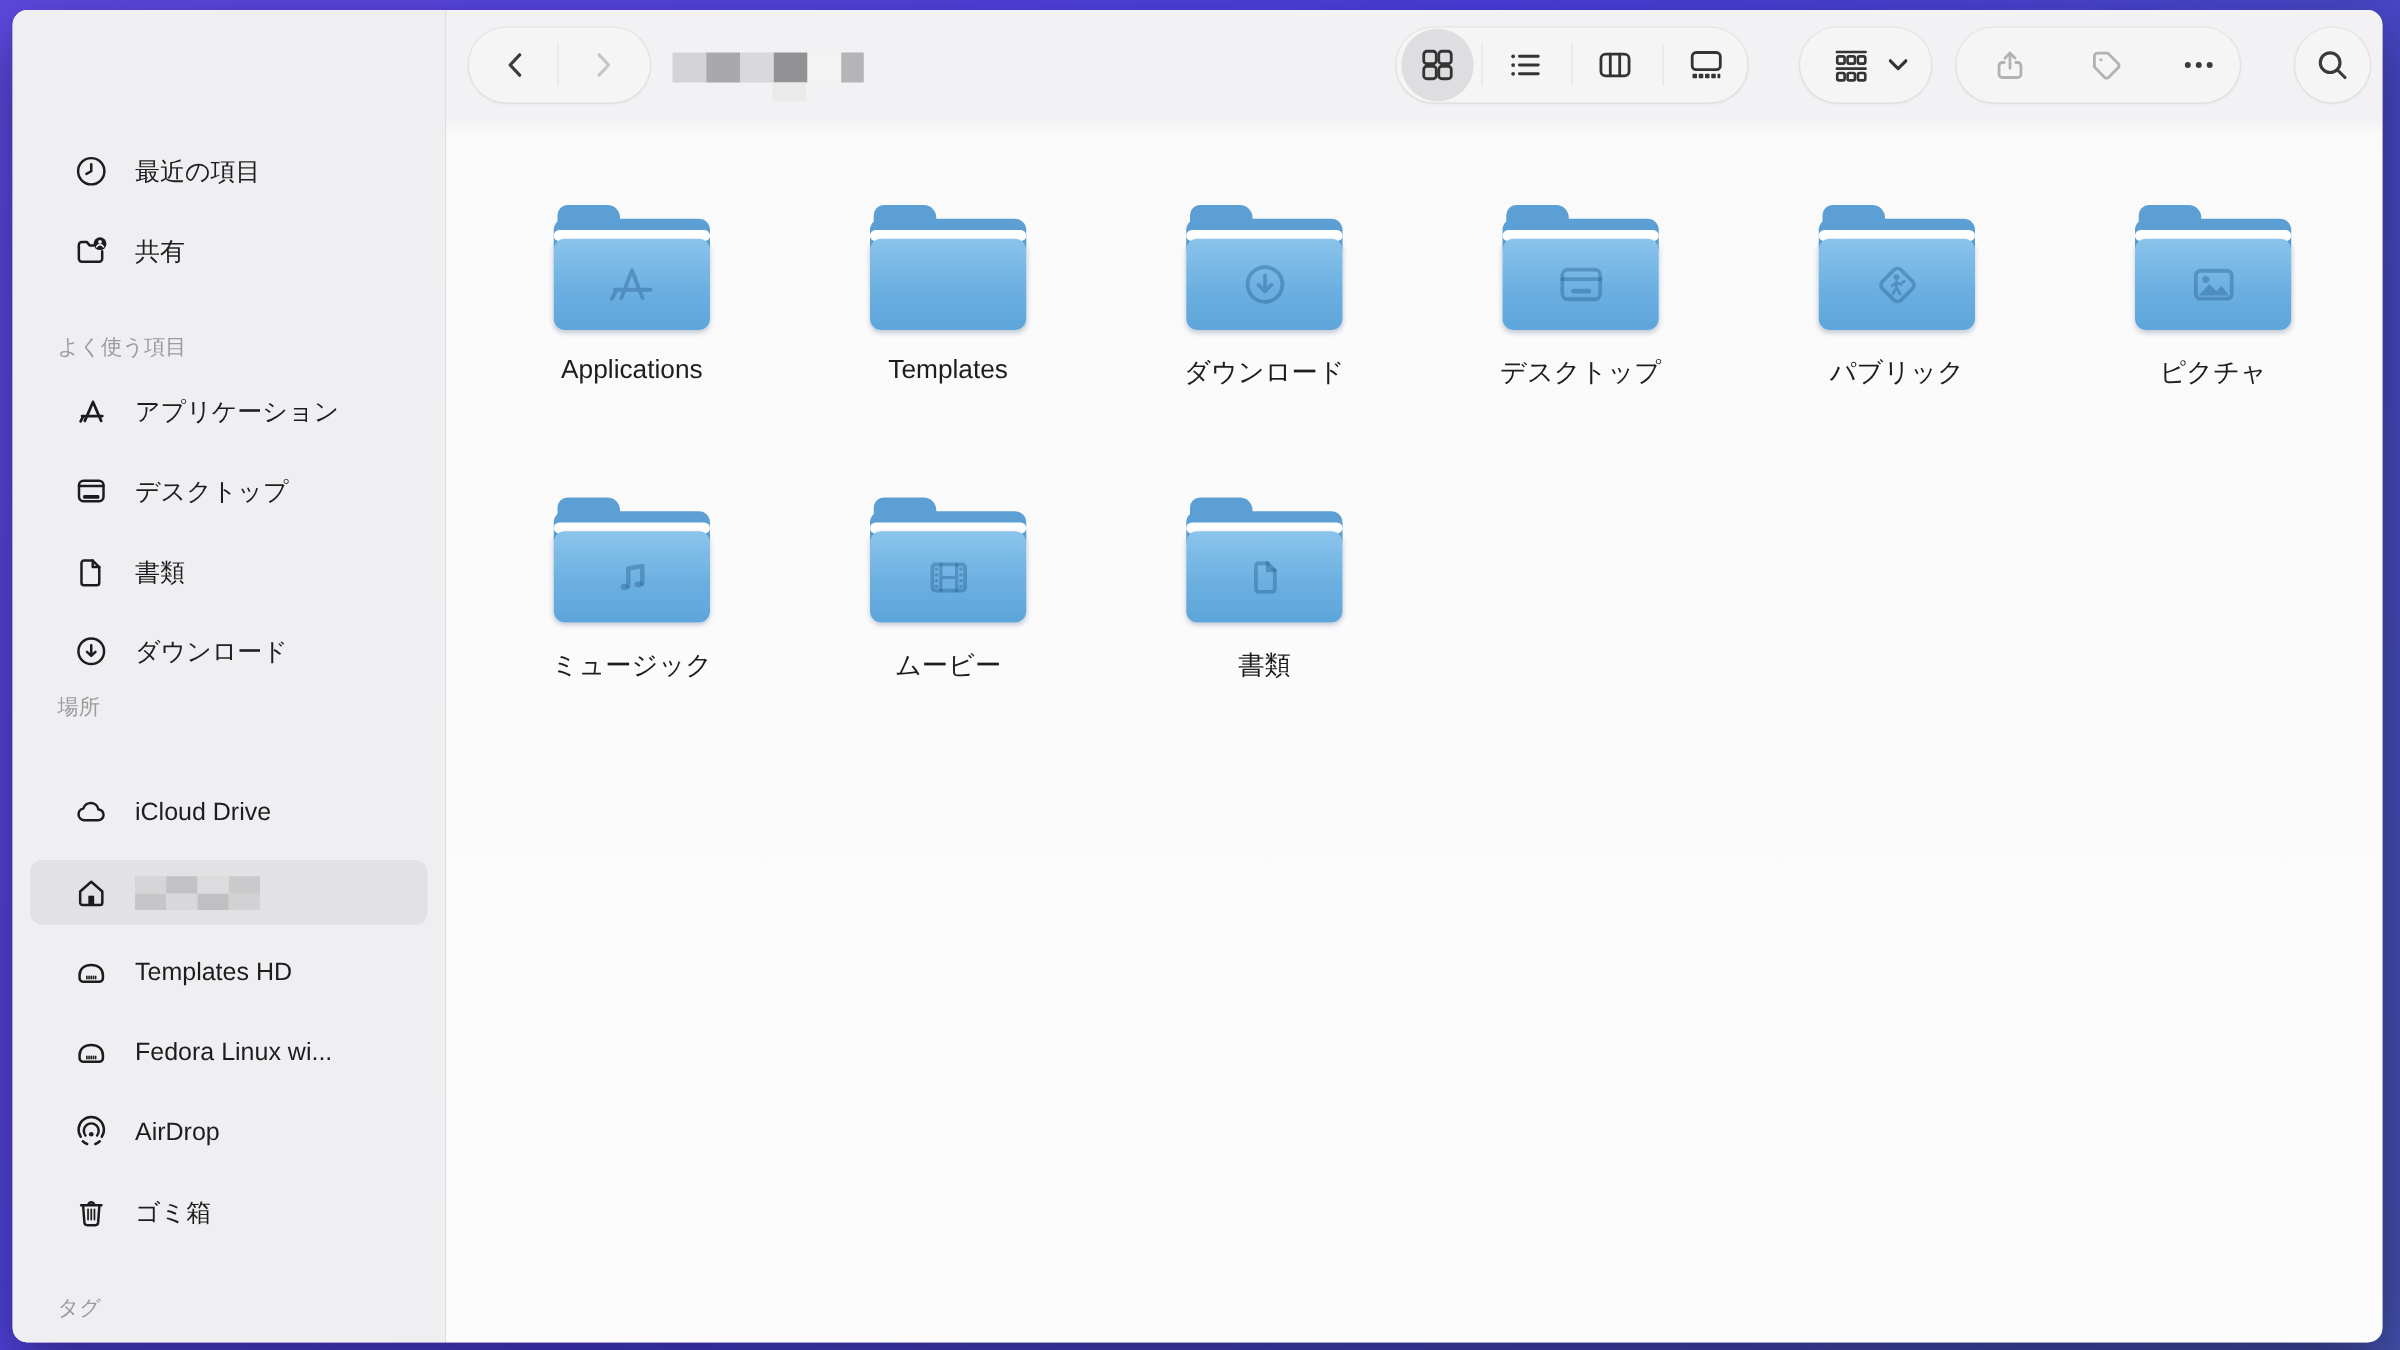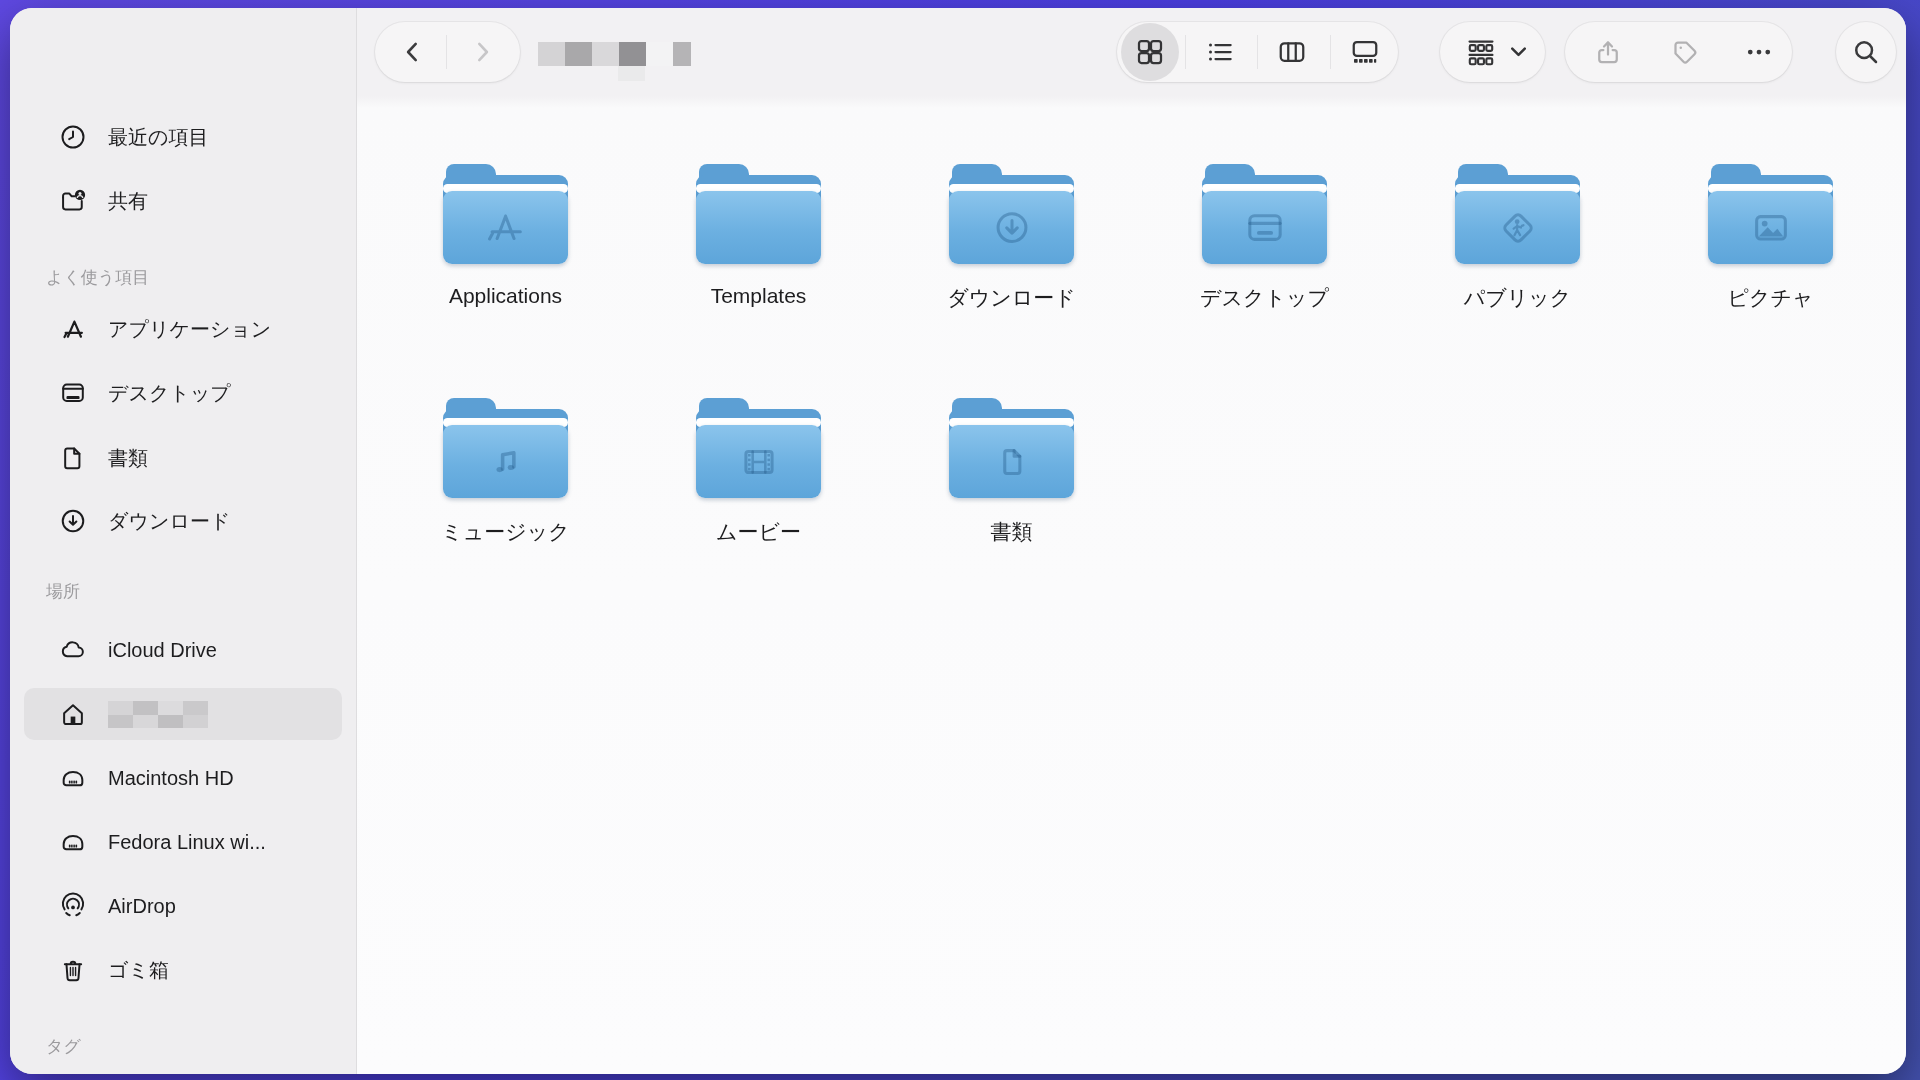--- a/index.html
+++ b/index.html
@@ -3,21 +3,21 @@
 <meta charset="utf-8">
 <style>
   * { margin:0; padding:0; box-sizing:border-box; }
   html,body { width:1920px; height:1080px; overflow:hidden; }
   body {
     font-family:"Liberation Sans", sans-serif;
     background:linear-gradient(125deg,#5f49e2 0%,#4b3ee0 45%,#4452b0 100%);
   }
   .window {
     position:absolute; left:10px; top:8px; width:1896px; height:1066px;
-    background:#efeef0; border-radius:22px; overflow:hidden;
+    background:#efeef0; border-radius:12px; overflow:hidden;
     box-shadow:0 18px 50px rgba(0,0,0,.45);
     text-align:center;
   }
   
   .tl { position:absolute; width:27px; height:27px; border-radius:50%; top:31px; }
   
   .sidebar { position:absolute; left:0; top:0; width:346px; height:100%; background:#efeef0; }
   .side-divider { position:absolute; left:346px; top:0; width:1px; height:100%; background:rgba(0,0,0,.07); }
   .srow { position:absolute; left:14px; width:318px; height:52px; display:flex; align-items:center; border-radius:10px; }
   .srow.sel { background:#e2e1e3; }
@@ -119,21 +119,21 @@
     <div class="srow" style="top:487px">
       <span class="sicon">
         <svg viewBox="0 0 24 24">
             <circle cx="12" cy="12" r="8.8"></circle>
             <path d="M12 7.8 V15 M9.1 12.4 L12 15.2 L14.9 12.4"></path>
           </svg>
         </span>
       <span class="slabel">ダウンロード</span>
     </div>
 
-    <div class="shead" style="top:572px">場所</div>
+    <div class="shead" style="top:546px">場所</div>
 
     <div class="srow" style="top:616px">
       <span class="sicon">
         <svg viewBox="0 0 24 24">
             <path d="M7 17.3 h9.6 a3.7 3.7 0 0 0 .3 -7.4 A5.3 5.3 0 0 0 6.6 9.2 A4.1 4.1 0 0 0 7 17.3 z"></path>
           </svg>
         </span>
       <span class="slabel">iCloud Drive</span>
     </div>
 
@@ -157,21 +157,21 @@
       </span>
     </div>
 
     <div class="srow" style="top:744px">
       <span class="sicon">
         <svg viewBox="0 0 24 24">
             <path d="M4 16 V13.8 C4 9.5 7.3 6.8 12 6.8 C16.7 6.8 20 9.5 20 13.8 V16 a2.3 2.3 0 0 1 -2.3 2.3 H6.3 A2.3 2.3 0 0 1 4 16 z"></path>
         <path d="M9 14.6 v1.6 M10.5 14.6 v1.6 M12 14.6 v1.6 M13.5 14.6 v1.6 M15 14.6 v1.6" stroke-width="1.1"></path>
           </svg>
         </span>
-      <span class="slabel">Macintosh HD</span>
+      <span class="slabel">Templates HD</span>
     </div>
 
     <div class="srow" style="top:872px">
       <span class="sicon">
         <svg viewBox="0 0 24 24">
             <path d="M4.8 14.9 A8.7 8.7 0 1 1 19.2 14.9"></path>
         <path d="M8 14 A5.1 5.1 0 1 1 16 14"></path>
         <circle cx="12" cy="13.2" r="1.6" fill="#1c1c1e" stroke="none"></circle>
         <path d="M6.2 18 a8.7 8.7 0 0 0 3 1.9 M17.8 18 a8.7 8.7 0 0 1 -3 1.9"></path>
           </svg>

